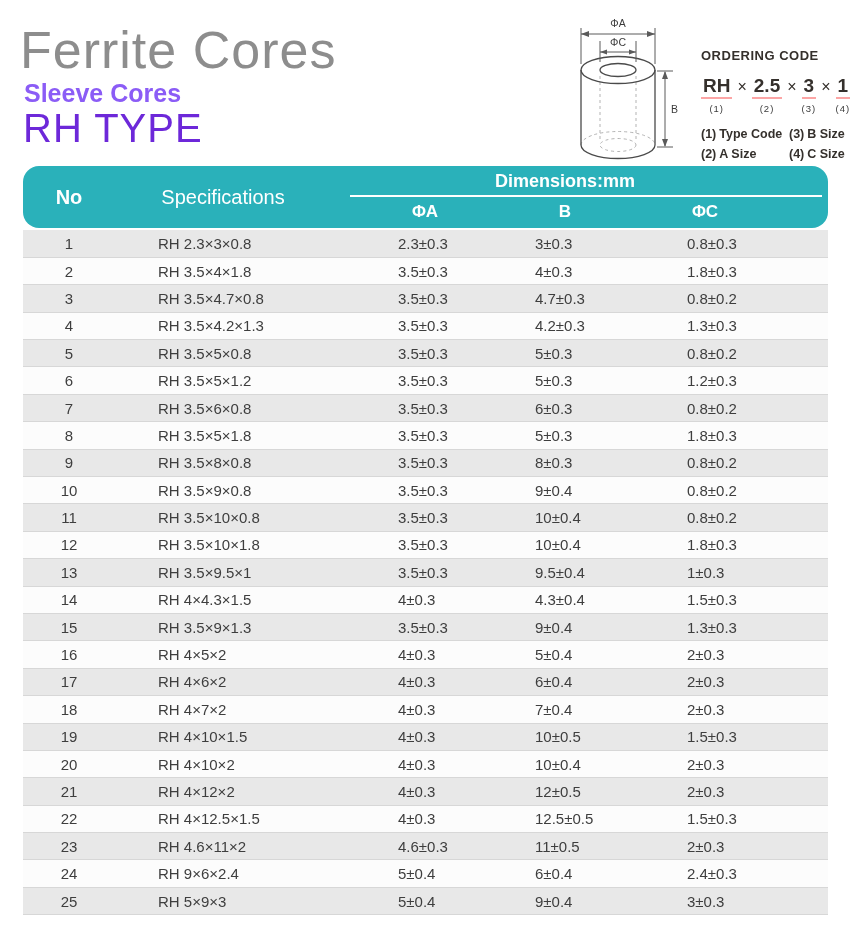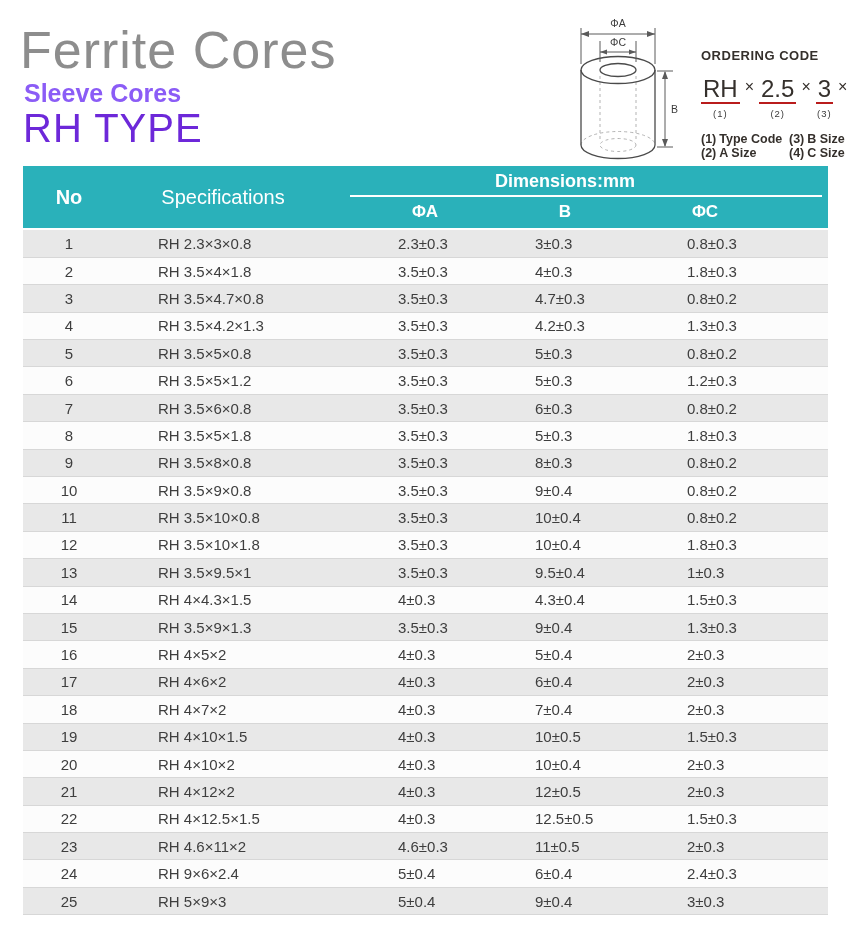--- a/index.html
+++ b/index.html
@@ -19,28 +19,28 @@
   .ddash  { stroke:#b3b3b3; stroke-width:1;   fill:none; stroke-dasharray:3,3; }
   .dim    { stroke:#5a5a5a; stroke-width:1;   fill:none; }
   .dimfill{ fill:#5a5a5a; stroke:none; }
   .dtext  { fill:#3c3c3c; font-size:10.5px; font-family:"Liberation Sans", sans-serif; }
 
   
   .ordering { position:absolute; left:701px; top:48px; width:148px; color:#35302c; }
   .oc-title { font-size:13px; font-weight:bold; letter-spacing:0.5px; white-space:nowrap; }
   .oc-code  { margin-top:13px; display:flex; align-items:flex-start; }
   .oc-part  { display:inline-flex; flex-direction:column; align-items:center; }
-  .oc-part .code { font-size:24px; font-weight:normal; line-height:1.05; border-bottom:2px solid #b91c1c; padding:0 2px 1px 2px; }
+  .oc-part .code { font-size:19px; font-weight:bold; line-height:1.05; border-bottom:2px solid #fca5a5; padding:0 2px 1px 2px; }
   .oc-part .num  { font-size:9.5px; margin-top:4px; color:#3b3b3b; letter-spacing:1px; }
   .oc-x     { font-size:16px; line-height:22px; margin:0 5px; color:#35302c; }
-  .oc-legend{ margin-top:13px; display:grid; grid-template-columns:88px auto; font-size:12.5px; font-weight:bold; white-space:nowrap; }
+  .oc-legend{ margin-top:13px; display:grid; grid-template-columns:88px auto; row-gap:6px; font-size:12.5px; font-weight:bold; white-space:nowrap; }
   .lg-num   { margin-right:3px; }
 
   
-  .thead { position:absolute; left:23px; top:166px; width:805px; height:62px; background:#2ab1ba; color:#fff; }
+  .thead { position:absolute; left:23px; top:166px; width:805px; height:62px; background:#2ab1ba; color:#fff;border-radius:16px; }
   .h-no   { position:absolute; left:0;    top:0;    width:92px;  height:62px; line-height:62px; text-align:center; font-size:20px; font-weight:bold; }
   .h-spec { position:absolute; left:70px; top:0;    width:260px; height:62px; line-height:62px; text-align:center; font-size:20px; font-weight:normal; }
   .h-dim  { position:absolute; left:327px; top:3px; width:430px; height:24px; line-height:24px; text-align:center; font-size:18px; font-weight:bold; }
   .h-line { position:absolute; left:327px; top:29px; width:472px; height:2px; background:#ffffff; }
   .h-a    { position:absolute; left:332px; top:31px; width:140px; height:29px; line-height:29px; text-align:center; font-size:17px; font-weight:bold; }
   .h-b    { position:absolute; left:472px; top:31px; width:140px; height:29px; line-height:29px; text-align:center; font-size:17px; font-weight:bold; }
   .h-c    { position:absolute; left:612px; top:31px; width:140px; height:29px; line-height:29px; text-align:center; font-size:17px; font-weight:bold; }
 
   table.spec { position:absolute; left:23px; top:230px; width:805px; border-collapse:collapse; table-layout:fixed; }
   table.spec tr { height:27.4px; border-bottom:1px solid #d7d7d7; background:#fcfcfc; }

